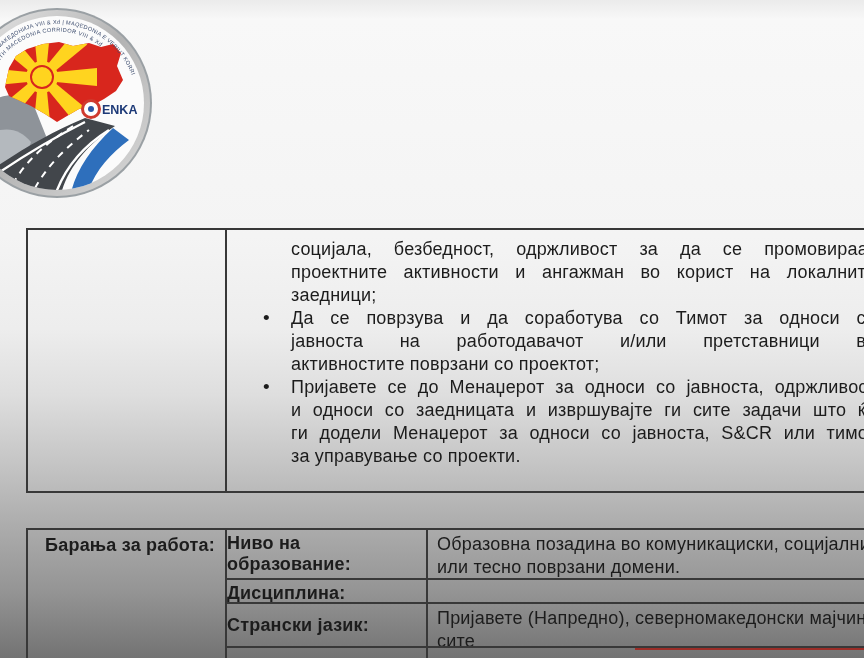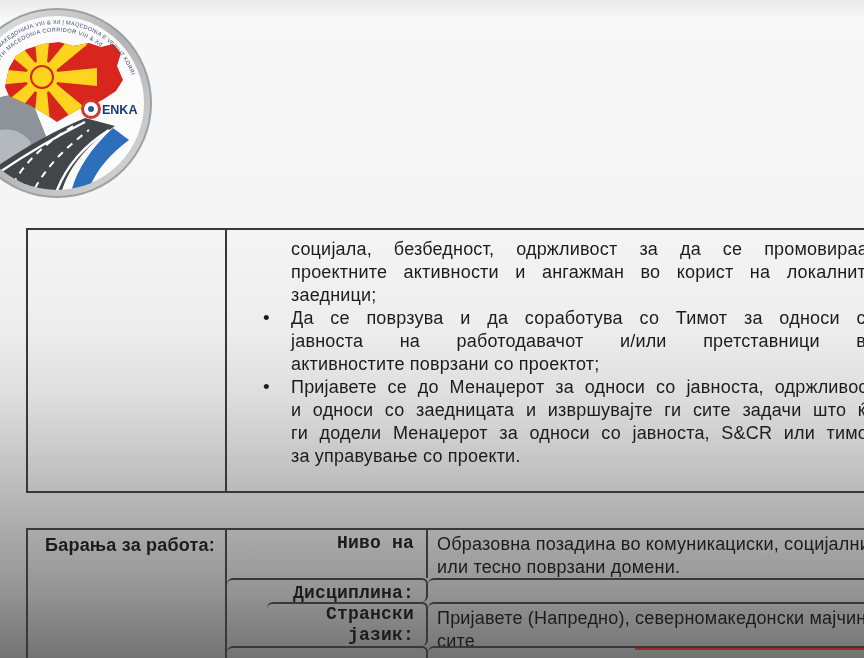--- a/index.html
+++ b/index.html
@@ -36,25 +36,25 @@
     display:grid; grid-template-columns:199px 201px 1fr;
     grid-template-rows:48px 24px 44px 40px;
     font-size:18px; line-height:21px; letter-spacing:0.2px;
   }
   .t2-col1 {
     grid-column:1; grid-row:1/5; border-right:2px solid #383838;
     font-weight:bold; text-align:right; padding:5px 10px 0 0;
   }
   .t2-label {
     grid-column:2; border-right:2px solid #383838;
-    font-weight:bold; text-align:right; padding:3px 12px 0 0;font-family:Liberation Mono, monospace;
+    font-weight:bold; padding:3px 22px 0 0;
   }
   .t2-value { grid-column:3; padding:3px 0 0 9px; }
-  .bt { border-top:2px solid #383838;border-radius:6px; }
-  .t2-label.middle { display:flex; flex-direction:column; justify-content:center; padding-top:0;margin-left:40px; }
+  .bt { border-top:2px solid #383838; }
+  .t2-label.middle { display:flex; flex-direction:column; justify-content:center; padding-top:0; }
   .vline { height:23px; line-height:23px; }
   .redline {
     display:inline-block; line-height:20px;
     border-bottom:4px solid #9c2e28; padding-bottom:18px;
   }
 </style>
 </head>
 <body>
 
 <div class="viewport">
@@ -154,20 +154,21 @@
       </div>
 
     </div>
   </div>
 
   <div class="table2">
     <div class="t2-col1">Барања за работа:</div>
 
     <div class="t2-label">
       <div>Ниво на</div>
+      <div>образование:</div>
     </div>
     <div class="t2-value">
       <div class="vline">Образовна позадина во комуникациски, социјални</div>
       <div class="vline">или тесно поврзани домени.</div>
     </div>
 
     <div class="t2-label bt">
       <div>Дисциплина:</div>
     </div>
     <div class="t2-value bt"></div>

